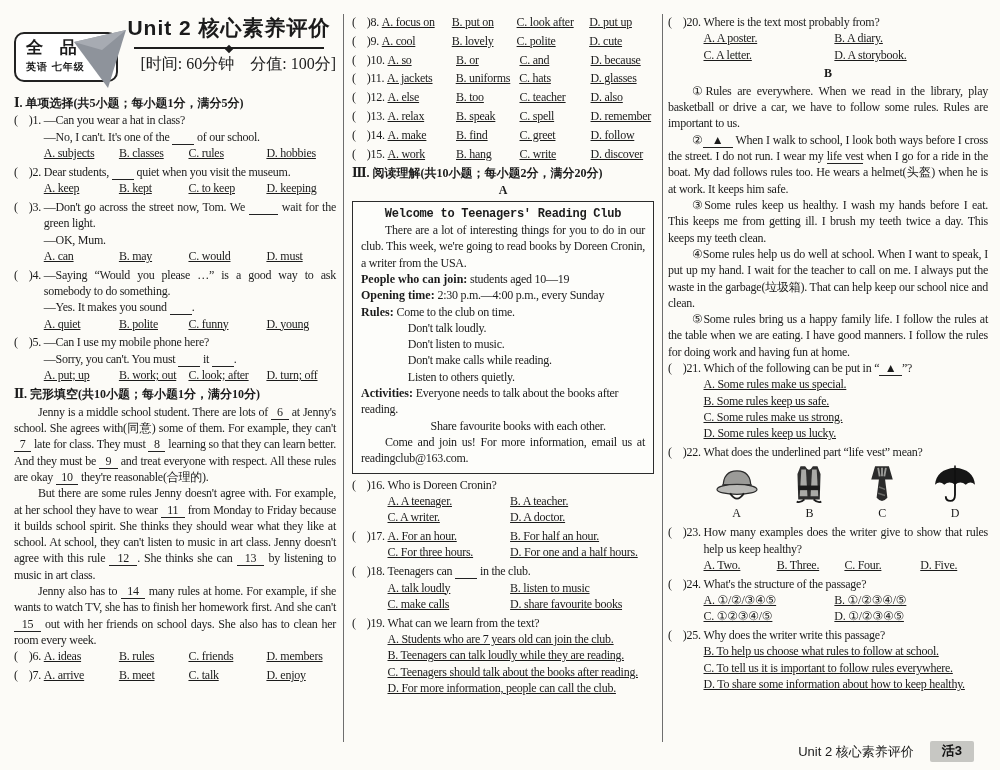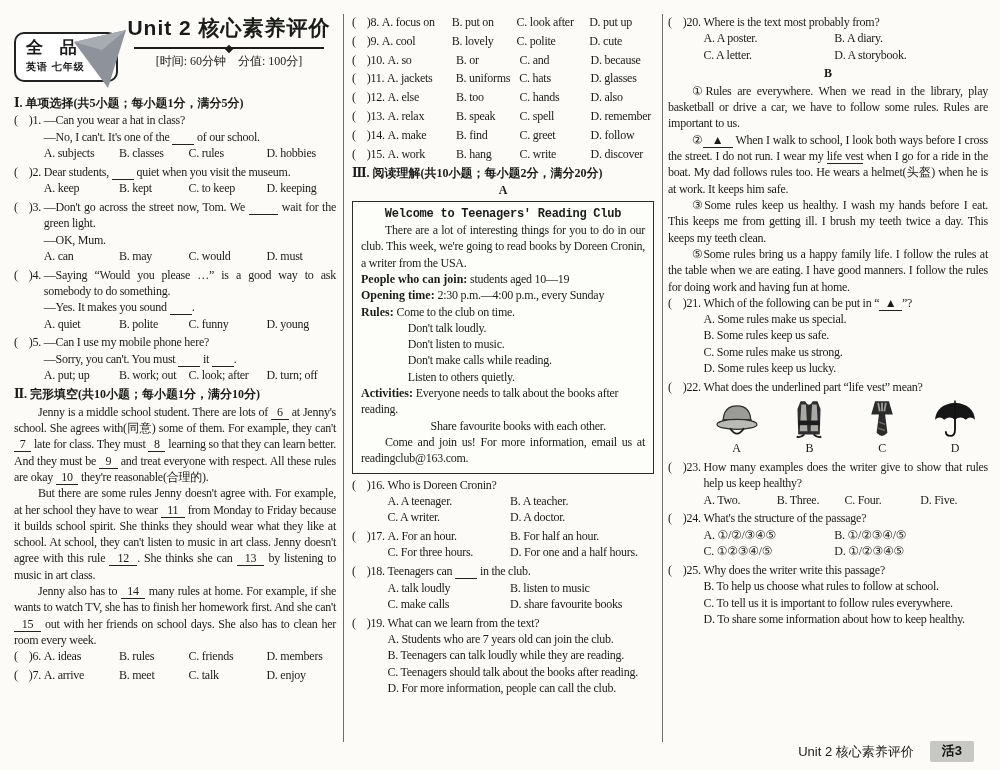--- a/index.html
+++ b/index.html
@@ -17,31 +17,31 @@
   .logo{position:absolute;left:0;top:24px;width:104px;height:50px;border:2px solid #222;
         border-radius:10px;background:#fff;box-sizing:border-box;padding:4px 0 0 10px;}
   .brand{font-family:"Liberation Sans",sans-serif;font-size:17px;font-weight:bold;letter-spacing:6px;line-height:1.15;}
   .lsub{font-family:"Liberation Sans",sans-serif;font-size:10px;font-weight:bold;letter-spacing:1px;margin-top:2px;}
   .fold{position:absolute;right:-10px;top:-4px;width:54px;height:58px;}
   .titleblk{margin-left:108px;text-align:center;padding-top:6px;}
   .title{font-family:"Liberation Sans",sans-serif;font-size:21px;font-weight:900;letter-spacing:1px;white-space:nowrap;}
   .titleline{width:190px;height:2px;background:#1d1d1d;margin:4px auto 4px;position:relative;}
   .titleline::after{content:"";position:absolute;left:50%;top:-1px;width:6px;height:6px;background:#1d1d1d;
         transform:translateX(-50%) rotate(45deg);}
-  .meta{font-size:12px;letter-spacing:0;}
+  .meta{font-size:16px;letter-spacing:0;text-align:right;}
 
   
   .heading{font-weight:bold;margin:3px 0 1px;letter-spacing:0;}
   .centerlab{text-align:center;font-weight:bold;margin:1px 0;}
   .para{text-indent:2em;text-align:justify;}
   .q{display:flex;align-items:flex-start;margin:0 0 2.5px;}
   .qm{flex:0 0 auto;white-space:pre;}
   .qc{flex:1 1 auto;min-width:0;}
   .qline{text-align:justify;}
-  .opts{display:grid;column-gap:0;}
+  .opts{display:grid;column-gap:0;text-decoration:underline;}
   .c4{grid-template-columns:1.08fr 1fr 1.12fr 1fr;}
   .c2{grid-template-columns:0.92fr 1.08fr;}
   .c1{grid-template-columns:1fr;}
   .c4 .opt,.c2 .opt{white-space:nowrap;}
   .u{border-bottom:1.2px solid #222;white-space:pre;}
 
   
   .rbox{border:1.5px solid #2c2c2c;padding:4px 8px 6px;margin:2px 0 3px;background:#fdfdfa;}
   .btitle{text-align:center;font-weight:bold;font-family:Liberation Mono, monospace;}
   .bpara{text-indent:2em;text-align:justify;}
@@ -221,21 +221,21 @@
             <div class="opt">D. glasses</div>
           </div>
         </div>
       </div>
       <div class="q">
         <span class="qm">(&nbsp;&nbsp;&nbsp;&nbsp;)12.&nbsp;</span>
         <div class="qc">
           <div class="opts c4">
             <div class="opt">A. else</div>
             <div class="opt">B. too</div>
-            <div class="opt">C. hands</div>
+            <div class="opt">C. teacher</div>
             <div class="opt">D. also</div>
           </div>
         </div>
       </div>
       <div class="q">
         <span class="qm">(&nbsp;&nbsp;&nbsp;&nbsp;)13.&nbsp;</span>
         <div class="qc">
           <div class="opts c4">
             <div class="opt">A. relax</div>
             <div class="opt">B. speak</div>
@@ -340,20 +340,21 @@
             <div class="opt">B. A diary.</div>
             <div class="opt">C. A letter.</div>
             <div class="opt">D. A storybook.</div>
           </div>
         </div>
       </div>
       <div class="centerlab">B</div>
       <div class="para">①Rules are everywhere. When we read in the library, play basketball or drive a car, we have to follow some rules. Rules are important to us.</div>
       <div class="para">②<span class="u">&nbsp;&nbsp;&nbsp;▲&nbsp;&nbsp;&nbsp;</span> When I walk to school, I look both ways before I cross the street. I do not run. I wear my <span class="u">life&nbsp;vest</span> when I go for a ride in the boat. My dad follows rules too. He wears a helmet(头盔) when he is at work. It keeps him safe.</div>
       <div class="para">③Some rules keep us healthy. I wash my hands before I eat. This keeps me from getting ill. I brush my teeth twice a day. This keeps my teeth clean.</div>
+      <div class="para">④Some rules help us do well at school. When I want to speak, I put up my hand. I wait for the teacher to call on me. I always put the waste in the garbage(垃圾箱). That can help keep our school nice and clean.</div>
       <div class="para">⑤Some rules bring us a happy family life. I follow the rules at the table when we are eating. I have good manners. I follow the rules for doing work and having fun at home.</div>
       <div class="q">
         <span class="qm">(&nbsp;&nbsp;&nbsp;&nbsp;)21.&nbsp;</span>
         <div class="qc">
           <div class="qline">Which of the following can be put in “<span class="u">&nbsp;&nbsp;▲&nbsp;&nbsp;</span>”?</div>
           <div class="opts c1">
             <div class="opt">A. Some rules make us special.</div>
             <div class="opt">B. Some rules keep us safe.</div>
             <div class="opt">C. Some rules make us strong.</div>
             <div class="opt">D. Some rules keep us lucky.</div>

